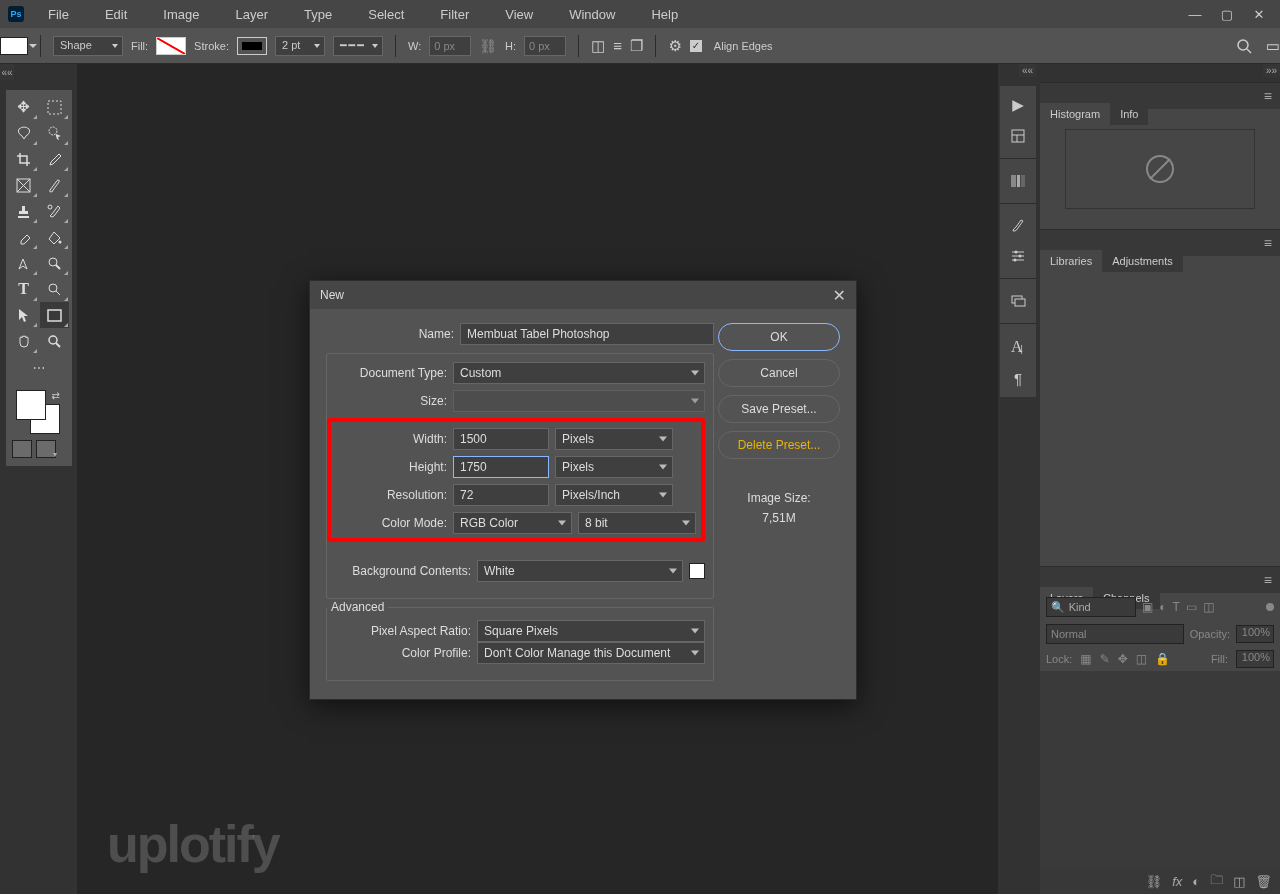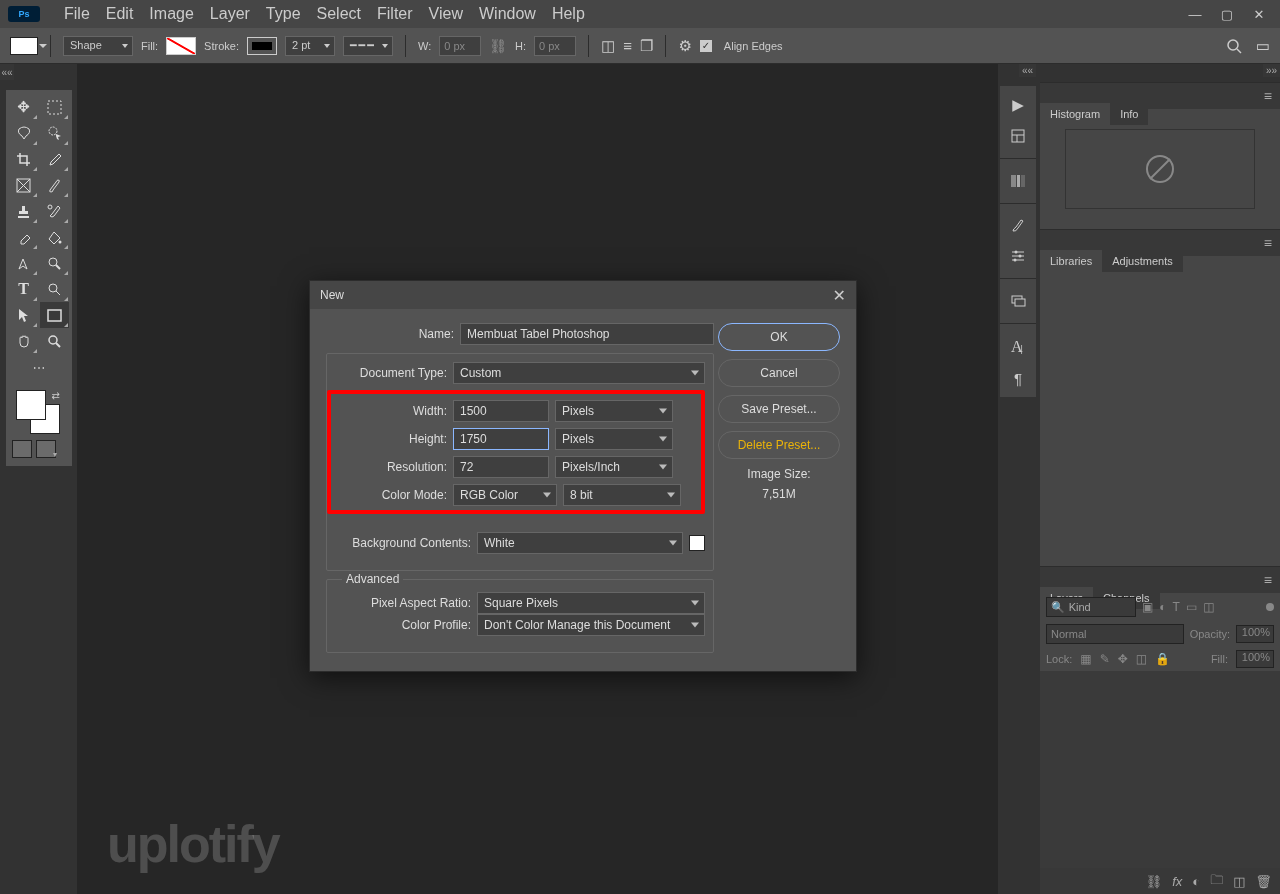--- a/index.html
+++ b/index.html
@@ -1,29 +1,29 @@
 <!DOCTYPE html>
 <html><head>
 <meta charset="utf-8">
 <style>
 * { margin:0; padding:0; box-sizing:border-box; font-family:"Segoe UI",Tahoma,sans-serif; user-select:none; }
 body { width:1280px; height:894px; background:#323232; color:#ccc; overflow:hidden; position:relative; font-size:12px; }
 
 
 .title-bar { height:28px; background:#464646; display:flex; align-items:center; padding:0 8px; position:relative; }
-.ps-logo { width:32px; height:16px; background:#001e36; border-radius:3px; display:flex; align-items:center; justify-content:center; color:#31a8ff; font-weight:bold; font-size:9px; margin-right:18px; }
+.ps-logo { width:16px; height:16px; background:#001e36; border-radius:3px; display:flex; align-items:center; justify-content:center; color:#31a8ff; font-weight:bold; font-size:9px; margin-right:18px; }
 .win-controls { position:absolute; right:4px; top:0; height:28px; display:flex; align-items:center; gap:14px; padding-right:8px; }
 .win-btn { width:18px; height:18px; display:flex; align-items:center; justify-content:center; color:#ccc; cursor:pointer; font-size:13px; }
 
 
-.menu-bar { display:flex; gap:4px; font-size:16px; color:#ccc; }
+.menu-bar { display:flex; gap:24px; font-size:13px; color:#ccc; }
 .menu-item { padding:3px 6px; cursor:pointer; }
 
 
-.options-bar { height:36px; background:#535353; border-bottom:1px solid #2c2c2c; display:flex; align-items:center; padding:0 10px; gap:8px; font-size:11px; color:#ccc; }
+.options-bar { height:36px; background:#535353; border-bottom:1px solid #2c2c2c; display:flex; align-items:center; padding:0 0; gap:8px; font-size:11px; color:#ccc; }
 .opt-swatch { width:28px; height:18px; border:1px solid #222; display:flex; align-items:center; justify-content:center; position:relative; }
 .opt-swatch::after { content:""; border-left:4px solid transparent; border-right:4px solid transparent; border-top:4px solid #ccc; position:absolute; right:-10px; }
 .opt-swatch-wrap{display:flex;align-items:center;gap:12px;}
 .opt-dd { height:20px; background:#3f3f3f; border:1px solid #666; padding:2px 16px 2px 6px; position:relative; font-size:11px; color:#ccc; }
 .opt-dd::after{content:"";position:absolute;right:4px;top:50%;transform:translateY(-50%);border-left:3px solid transparent;border-right:3px solid transparent;border-top:4px solid #ccc;}
 .fill-swatch{width:30px;height:18px;border:1px solid #ccc;background:linear-gradient(to top right,transparent 45%,red 48%,red 52%,transparent 55%),#fff;}
 .stroke-swatch{width:30px;height:18px;border:1px solid #ccc;background:#000;box-shadow:inset 0 0 0 4px #535353;}
 .numbox{width:42px;height:20px;background:#3f3f3f;border:1px solid #666;color:#888;padding:0 4px;font-size:11px;}
 .link-icon{color:#999;font-size:14px;}
 .gear{font-size:15px;color:#ccc;}
@@ -93,27 +93,27 @@
 .dlg-body{display:flex;padding:14px 16px 18px;gap:4px;}
 .dlg-left{flex:1;}
 .dlg-right{width:122px;display:flex;flex-direction:column;gap:8px;}
 .drow{display:flex;align-items:center;margin-bottom:6px;gap:6px;}
 .dlbl{width:128px;text-align:right;font-size:12px;color:#ddd;}
 .dinput{height:22px;background:#3f3f3f;border:1px solid #666;color:#ddd;font-size:12px;padding:0 6px;outline:none;}
 .dsel{height:22px;background:#3f3f3f;border:1px solid #666;color:#ddd;font-size:12px;padding:0 18px 0 6px;position:relative;display:flex;align-items:center;cursor:pointer;}
 .dsel::after{content:"";position:absolute;right:5px;top:50%;transform:translateY(-50%);border-left:4px solid transparent;border-right:4px solid transparent;border-top:5px solid #bbb;}
 .dsel.disabled{opacity:.7;cursor:default;}
 .fieldset{border:1px solid #666;border-radius:2px;margin-top:8px;padding:10px 8px 10px 0;}
-.fieldset .legend{position:relative;top:-18px;left:15px;background:#535353;padding:0 4px;color:#ddd;font-size:12px;display:inline-block;}
+.fieldset .legend{position:relative;top:-18px;left:0;background:#535353;padding:0 4px;color:#ddd;font-size:12px;display:inline-block;}
 .fieldset .legend + .drow{margin-top:-12px;}
 .hl{border:4px solid #ff0000;border-radius:2px;padding:6px 4px 2px;margin:2px 0 6px;}
 .btn{height:28px;border:1px solid #666;border-radius:14px;background:#535353;color:#ddd;font-size:12px;cursor:pointer;display:flex;align-items:center;justify-content:center;}
 .btn.primary{border-color:#8bb7ff;}
 .btn.disabled{color:#eab308;cursor:default;}
-.imgsize{text-align:center;font-size:12px;color:#ddd;}
+.imgsize{margin-top:24px;text-align:center;font-size:12px;color:#ddd;}
 .imgsize-val{margin-top:6px;}
 .wswatch{width:16px;height:16px;background:#fff;border:1px solid #222;}
 svg{display:block;}
 </style>
 </head>
 <body>
 
 <div class="title-bar">
   <div class="ps-logo">Ps</div>
   <div class="menu-bar">
@@ -467,40 +467,44 @@
       <div class="drow">
         <div class="dlbl">Name:</div>
         <input class="dinput" style="flex: 1 1 0%;" value="Membuat Tabel Photoshop">
       </div>
 
       <div class="fieldset" style="padding-top:4px">
         <div class="drow" style="margin-top:4px">
           <div class="dlbl" style="width:120px">Document Type:</div>
           <div class="dsel" style="flex:1">Custom</div>
         </div>
+        <div class="drow">
+          <div class="dlbl" style="width:120px">Size:</div>
+          <div class="dsel disabled" style="flex:1;background:#4b4b4b"></div>
+        </div>
 
         <div class="hl">
           <div class="drow">
             <div class="dlbl" style="width:112px">Width:</div>
             <input class="dinput" style="width: 96px;" value="1500">
             <div class="dsel" style="width:118px">Pixels</div>
           </div>
           <div class="drow">
             <div class="dlbl" style="width:112px">Height:</div>
             <input class="dinput" style="width: 96px; border-color: rgb(139, 183, 255);" value="1750">
             <div class="dsel" style="width:118px">Pixels</div>
           </div>
           <div class="drow">
             <div class="dlbl" style="width:112px">Resolution:</div>
             <input class="dinput" style="width: 96px;" value="72">
             <div class="dsel" style="width:118px">Pixels/Inch</div>
           </div>
           <div class="drow" style="margin-bottom:2px">
             <div class="dlbl" style="width:112px">Color Mode:</div>
-            <div class="dsel" style="width:104px">RGB Color</div>
+            <div class="dsel" style="width:119px">RGB Color</div>
             <div class="dsel" style="width:118px">8 bit</div>
           </div>
         </div>
 
         <div class="drow" style="margin-top:18px">
           <div class="dlbl" style="width:144px">Background Contents:</div>
           <div class="dsel" style="flex:1">White</div>
           <div class="wswatch"></div>
         </div>
       </div>

